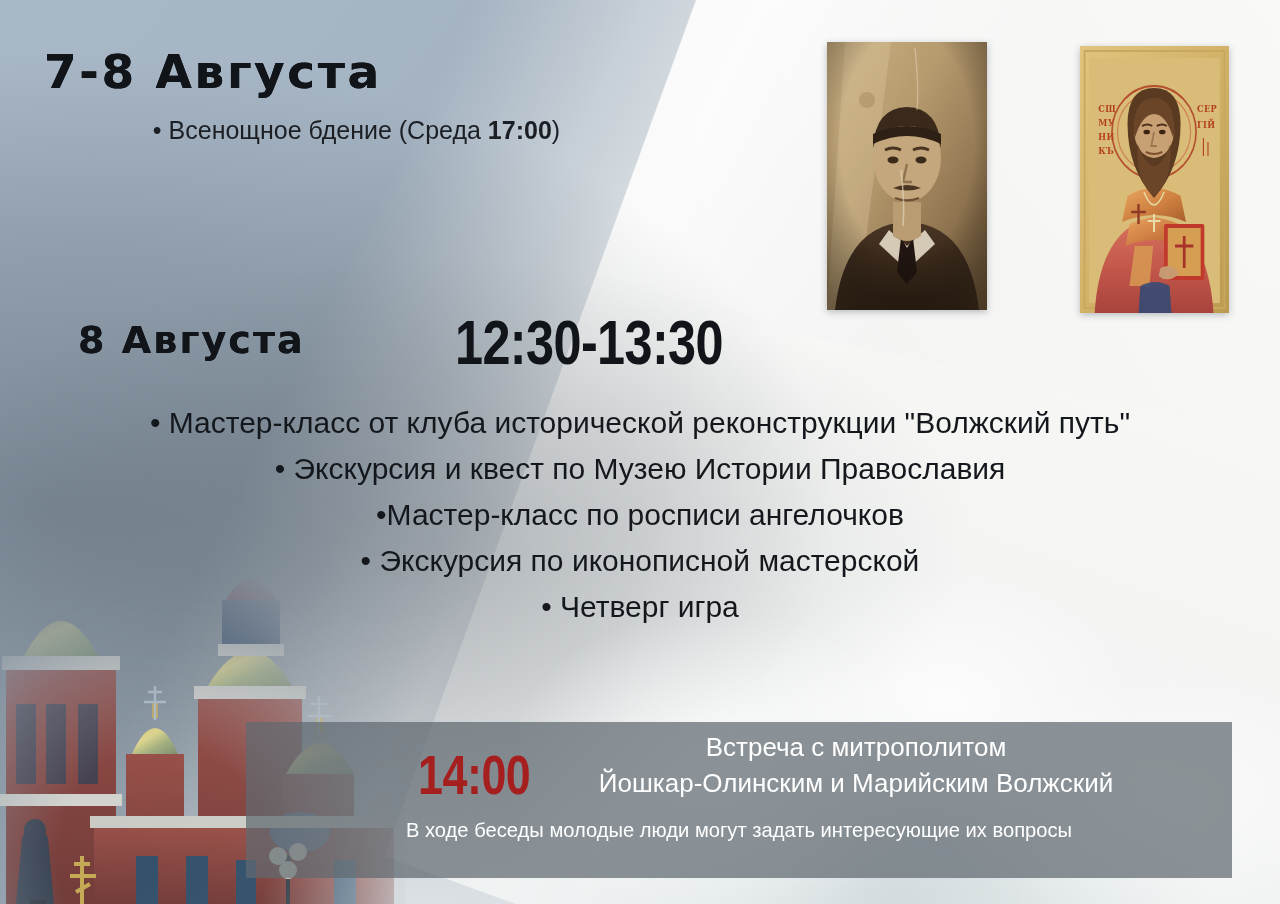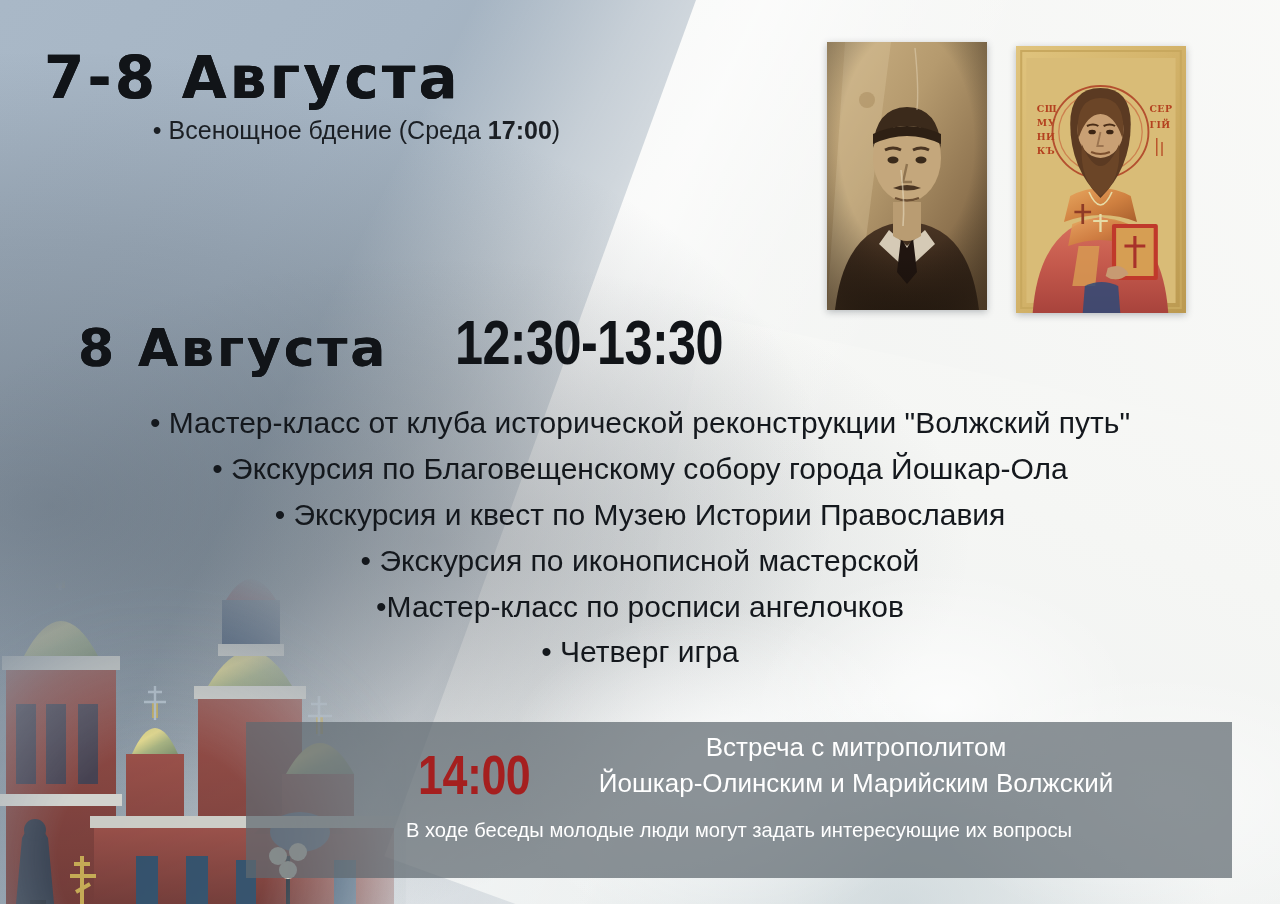--- a/index.html
+++ b/index.html
@@ -87,37 +87,37 @@
   }
   .cathedral svg{ display:block; width:100%; height:100%; }
 
   
   .photo-frame{
     position:absolute;
     box-shadow:0 2px 7px rgba(40,50,60,.30);
     overflow:hidden;
   }
   #portrait{ left:827px; top:42px; width:160px; height:268px; }
-  #icon{ left:1016px; top:46px; width:170px; height:267px; }
+  #icon{ left:1080px; top:46px; width:149px; height:267px; }
   .photo-frame svg{ display:block; width:100%; height:100%; }
 
   
   .headline{
     position:absolute;
     color:#111418;
     font-family:"DejaVu Sans", sans-serif;
     font-weight:700;
     letter-spacing:.055em;
     white-space:nowrap;
     
     transform:scaleX(1.0);
     text-shadow:0 0 .4px #111418;
   }
-  #h-aug78{ left:44px; top:44px; font-size:58px; }
-  #h-aug8 { left:78px; top:318px; font-size:52px; }
+  #h-aug78{ left:44px; top:44px; font-size:47px; }
+  #h-aug8 { left:78px; top:318px; font-size:38px; }
 
   .bigtime{
     position:absolute;
     font-family:"Liberation Sans", sans-serif;
     font-weight:700;
     color:#111418;
     letter-spacing:-.012em;
     white-space:nowrap;
     transform:scaleX(.80);
     transform-origin:left center;
@@ -414,24 +414,23 @@
   <div class="list-top">
     <span class="ln l1"><span>• Всенощное бдение   (Среда </span><b>17:00</b><span>)</span></span>
   </div>
 
   <div class="headline" id="h-aug8">8 Августа</div>
 
   <div class="bigtime" id="t-range">12:30-13:30</div>
 
   <div class="list-main">
     <span class="ln">• Мастер-класс от клуба исторической реконструкции "Волжский путь"</span>
-    <span class="ln">• Экскурсия по Благовещенскому собору города Йошкар-Ола</span>
     <span class="ln">• Экскурсия и квест по Музею Истории Православия</span>
+    <span class="ln">•Мастер-класс по росписи ангелочков</span>
     <span class="ln">• Экскурсия по иконописной мастерской</span>
-    <span class="ln">•Мастер-класс по росписи ангелочков</span>
     <span class="ln">• Четверг игра</span>
   </div>
 
   <div id="banner"></div>
 
   <div id="banner-time">14:00</div>
 
   <div id="banner-lines">
     <span class="ln">Встреча с митрополитом</span>
     <span class="ln">Йошкар-Олинским и Марийским Волжский</span>

